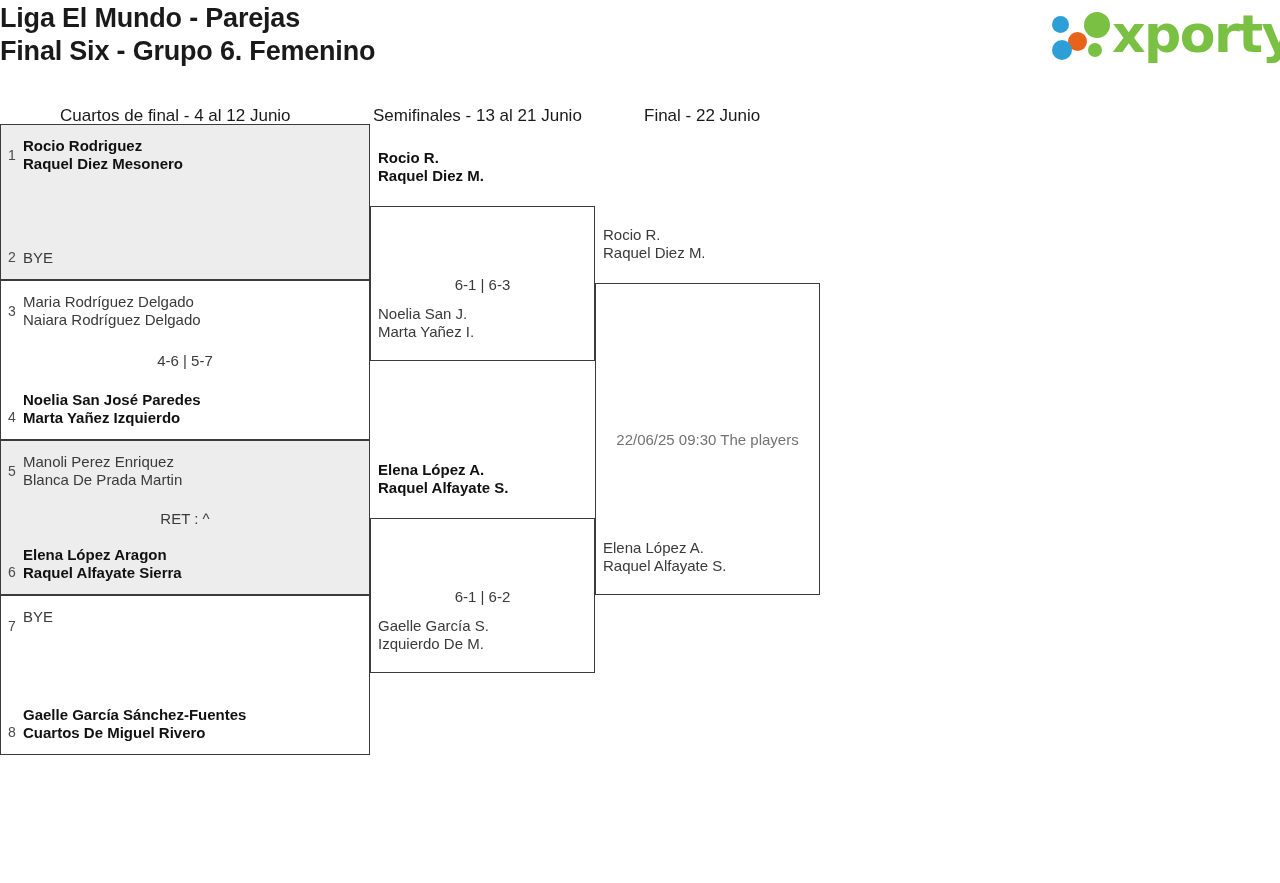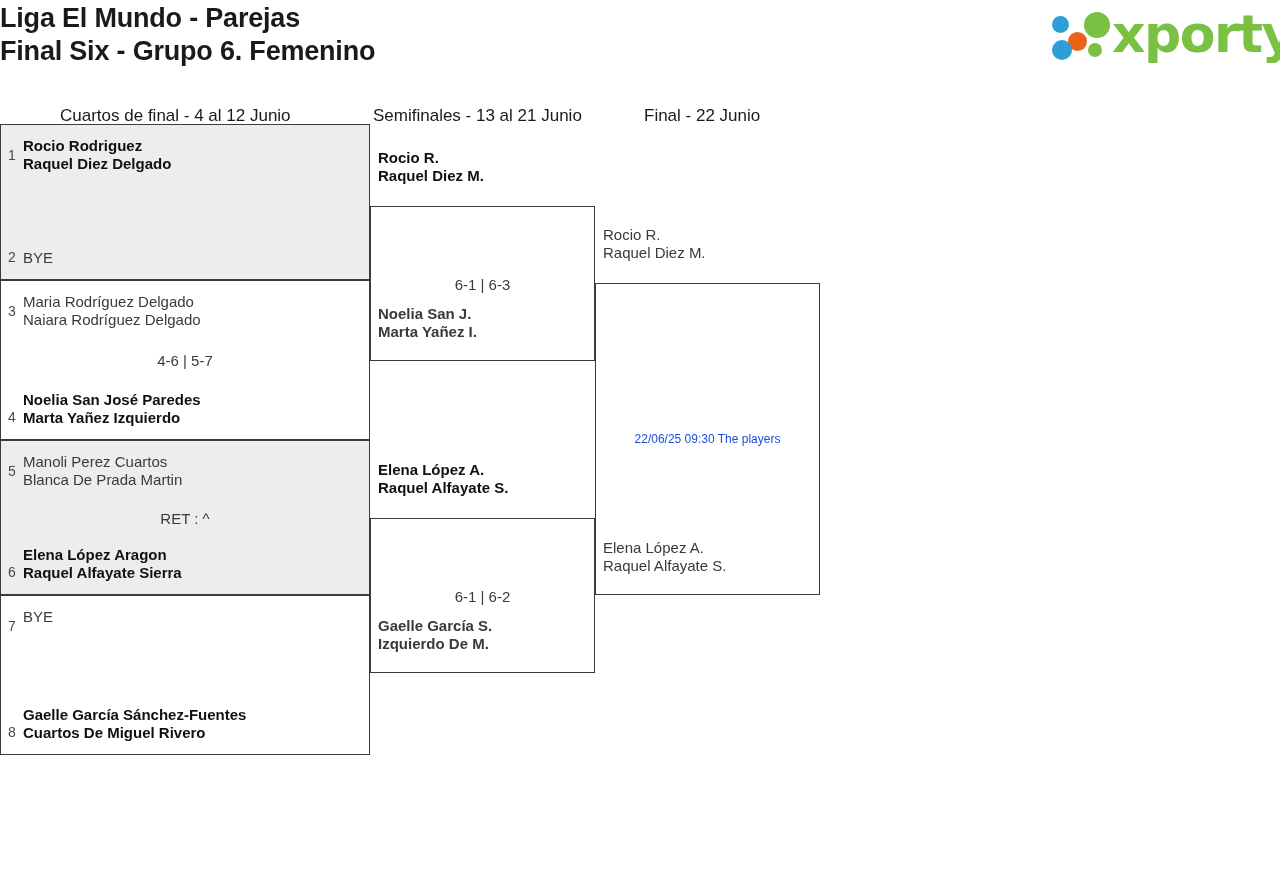--- a/index.html
+++ b/index.html
@@ -80,31 +80,31 @@
   .qf .slot.bottom { bottom: 12px; align-items: flex-end; }
   .qf .slot.bottom .seed { padding-top: 0; padding-bottom: 1px; }
   .qf .score { top: 50%; transform: translateY(-50%); }
 
   
   .sf { left: 370px; width: 225px; }
   #sf-0 { top: 206px; height: 155px; }
   #sf-1 { top: 518px; height: 155px; }
   .sf .slot { left: 7px; width: calc(100% - 14px); }
   .sf .slot.top    { top: -58px; }
-  .sf .slot.bottom { top: 98px; font-weight: bold; }
+  .sf .slot.bottom { top: 98px; }
   .sf .score { top: 50%; transform: translateY(-50%); }
 
   
   .fn { left: 595px; width: 225px; }
   #fn-0 { top: 283px; height: 312px; }
   .fn .slot { left: 7px; width: calc(100% - 14px); }
   .fn .slot.top    { top: -58px; }
   .fn .slot.bottom { top: 255px; }
   .fn .score { top: 50%; transform: translateY(-50%); }
-  .fn .score.sched { font-size: 12px; color: #1d4ed8; }
+  .fn .score.sched { font-size: 15px; color: #737373; }
 </style>
 </head>
 <body>
 
 <div class="page">
 
   <div class="title">
     <div>Liga El Mundo - Parejas</div>
     <div>Final Six - Grupo 6. Femenino</div>
   </div>
@@ -122,21 +122,21 @@
 
   <div class="round-head" id="rh-0">Cuartos de final - 4 al 12 Junio</div>
   <div class="round-head" id="rh-1">Semifinales - 13 al 21 Junio</div>
   <div class="round-head" id="rh-2">Final - 22 Junio</div>
 
   <div class="match qf shaded" id="qf-0">
     <div class="slot top">
       <span class="seed">1</span>
       <span class="names winner">
         <span class="ln">Rocio Rodriguez</span>
-        <span class="ln">Raquel Diez Delgado</span>
+        <span class="ln">Raquel Diez Mesonero</span>
       </span>
     </div>
     <div class="score"></div>
     <div class="slot bottom">
       <span class="seed">2</span>
       <span class="names">
         <span class="ln">BYE</span>
         <span class="ln"></span>
       </span>
     </div>
@@ -157,21 +157,21 @@
         <span class="ln">Noelia San José Paredes</span>
         <span class="ln">Marta Yañez Izquierdo</span>
       </span>
     </div>
   </div>
 
   <div class="match qf shaded" id="qf-2">
     <div class="slot top">
       <span class="seed">5</span>
       <span class="names">
-        <span class="ln">Manoli Perez Cuartos</span>
+        <span class="ln">Manoli Perez Enriquez</span>
         <span class="ln">Blanca De Prada Martin</span>
       </span>
     </div>
     <div class="score">RET : ^</div>
     <div class="slot bottom">
       <span class="seed">6</span>
       <span class="names winner">
         <span class="ln">Elena López Aragon</span>
         <span class="ln">Raquel Alfayate Sierra</span>
       </span>

